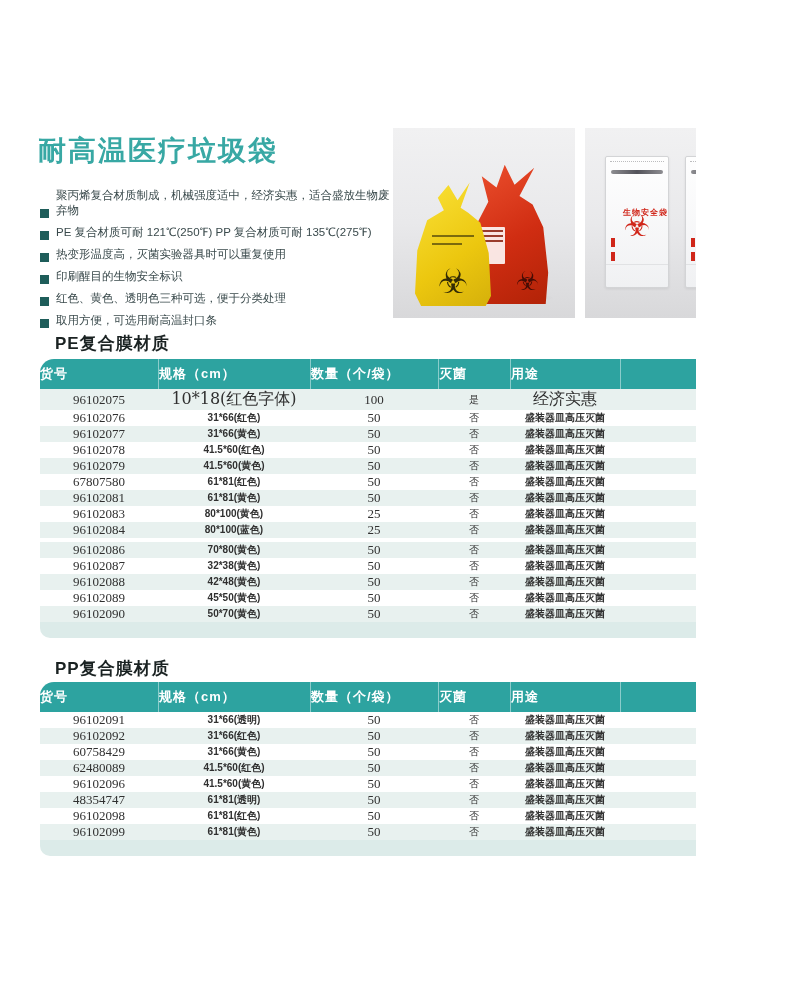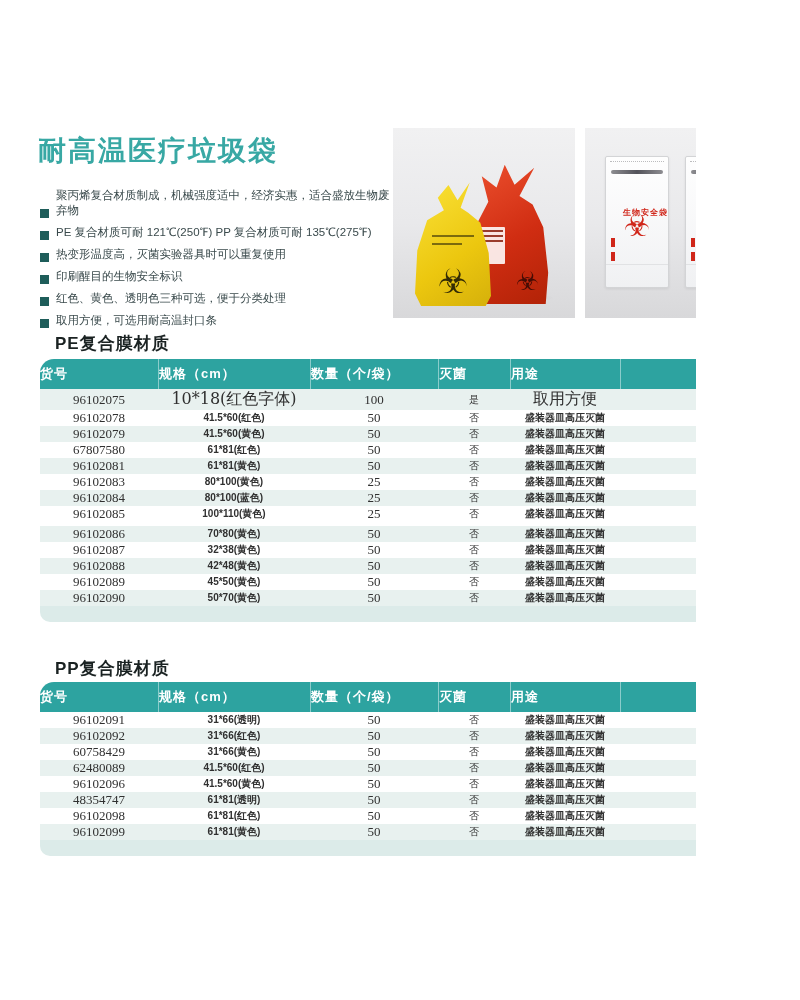--- a/index.html
+++ b/index.html
@@ -188,21 +188,37 @@
         <th>用途</th>
         <th></th>
       </tr>
     </thead>
     <tbody class="stripe-odd">
         <tr class="plain">
           <td class="c-cat">96102075</td>
           <td class="c-spec">10*18(红色字体)</td>
           <td class="c-qty">100</td>
           <td class="c-ster">是</td>
-          <td class="c-use">取用方便</td>
+          <td class="c-use">经济实惠</td>
+          <td class="c-extra"></td>
+        </tr>
+        <tr>
+          <td class="c-cat">96102076</td>
+          <td class="c-spec">31*66(红色)</td>
+          <td class="c-qty">50</td>
+          <td class="c-ster">否</td>
+          <td class="c-use">盛装器皿高压灭菌</td>
+          <td class="c-extra"></td>
+        </tr>
+        <tr>
+          <td class="c-cat">96102077</td>
+          <td class="c-spec">31*66(黄色)</td>
+          <td class="c-qty">50</td>
+          <td class="c-ster">否</td>
+          <td class="c-use">盛装器皿高压灭菌</td>
           <td class="c-extra"></td>
         </tr>
         <tr>
           <td class="c-cat">96102078</td>
           <td class="c-spec">41.5*60(红色)</td>
           <td class="c-qty">50</td>
           <td class="c-ster">否</td>
           <td class="c-use">盛装器皿高压灭菌</td>
           <td class="c-extra"></td>
         </tr>
@@ -234,28 +250,20 @@
           <td class="c-cat">96102083</td>
           <td class="c-spec">80*100(黄色)</td>
           <td class="c-qty">25</td>
           <td class="c-ster">否</td>
           <td class="c-use">盛装器皿高压灭菌</td>
           <td class="c-extra"></td>
         </tr>
         <tr>
           <td class="c-cat">96102084</td>
           <td class="c-spec">80*100(蓝色)</td>
-          <td class="c-qty">25</td>
-          <td class="c-ster">否</td>
-          <td class="c-use">盛装器皿高压灭菌</td>
-          <td class="c-extra"></td>
-        </tr>
-        <tr>
-          <td class="c-cat">96102085</td>
-          <td class="c-spec">100*110(黄色)</td>
           <td class="c-qty">25</td>
           <td class="c-ster">否</td>
           <td class="c-use">盛装器皿高压灭菌</td>
           <td class="c-extra"></td>
         </tr>
       </tbody>
     <tbody class="spacer">
         <tr>
           <td colspan="6"></td>
         </tr>

